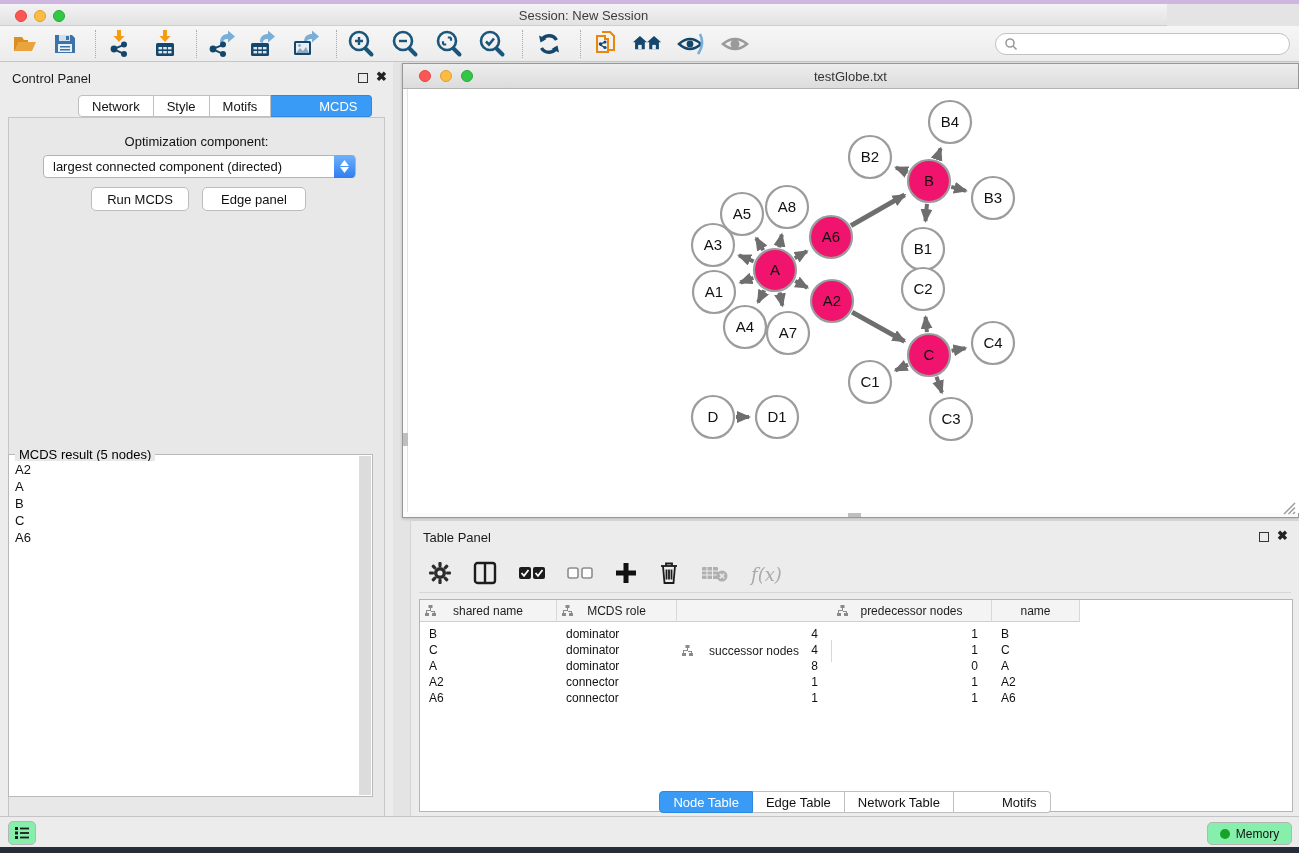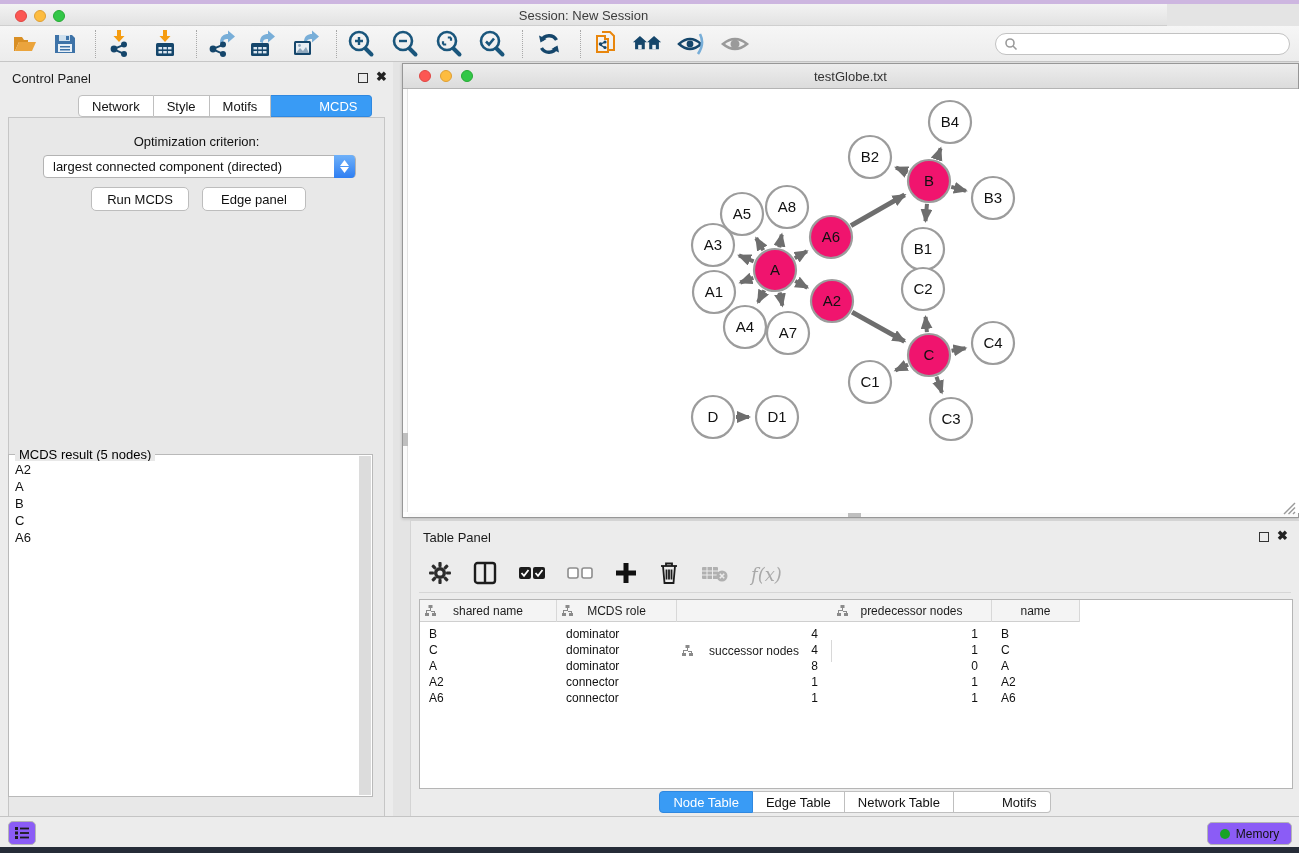--- a/index.html
+++ b/index.html
@@ -69,33 +69,33 @@
   .thumb-v { position:absolute; left:0; width:5px; height:13px; background:#bfbfbf; }
   .thumb-h { position:absolute; bottom:0; height:5px; width:13px; background:#bfbfbf; }
   .resize-grip { position:absolute; right:2px; bottom:2px; width:16px; height:16px; }
 
   
   .table-panel { position:absolute; left:410px; top:520px; width:889px; height:296px; background:#ececec;
                  border-left:1px solid #d4d4d4; border-top:1px solid #d4d4d4; }
   .tp-toolbar { position:absolute; left:8px; top:36px; right:8px; height:36px;
                 border-bottom:1px solid #d6d6d6; display:flex; align-items:center; gap:22px; padding-left:10px; }
   .fx-label { font-size:18px; color:#a9a9a9; font-family:"DejaVu Serif", serif; font-style:italic; }
-  .datatable { position:absolute; left:8px; top:78px; width:874px; height:190px; background:#fff;
+  .datatable { position:absolute; left:8px; top:78px; width:874px; height:213px; background:#fff;
                border:1px solid #b5b5b5; overflow:hidden; }
   .dt-header { position:absolute; left:0; top:0; height:22px; background:#f4f4f4; border-bottom:1px solid #cfcfcf; }
   .dt-hcell { position:absolute; top:0; height:22px; border-right:1px solid #d8d8d8; font-size:12px; color:#1c1c1c; }
   .dt-hcell .lbl { position:absolute; left:0; right:0; top:4px; text-align:center; }
   .dt-hcell .hicon { position:absolute; left:5px; top:5px; }
   .dt-cell { position:absolute; height:16px; font-size:12px; color:#111; line-height:16px; white-space:nowrap; }
   .tabs-bottom { position:absolute; left:0; right:0; top:270px; display:flex; justify-content:center; }
 
   
   .statusbar { position:absolute; left:0; top:816px; width:1299px; height:31px; background:#ececec;
                border-top:1px solid #c4c4c4; }
-  .sb-btn { position:absolute; background:#8b5cf6; border:1px solid #b5b5b5; border-radius:5px;
+  .sb-btn { position:absolute; background:#86efac; border:1px solid #b5b5b5; border-radius:5px;
             display:flex; align-items:center; justify-content:center;text-align:right; }
   .mem-dot { width:10px; height:10px; border-radius:50%; background:#18a327; margin-right:6px; }
   .mem-label { font-size:12px; color:#111; }
   .desktop-strip-bottom { position:absolute; left:0; top:847px; width:1299px; height:6px; background:#262c38; }
 </style>
 </head>
 <body>
 
 <div class="desktop-strip-top"></div>
 <div class="titlebar">
@@ -276,21 +276,21 @@
   <div class="panel-title">Control Panel</div>
   <span class="panel-float" style="left:358px;"></span>
   <span class="panel-close" style="left:376px;">✖</span>
   <div class="cp-content"></div>
   <div class="tabs-row" style="left:78px; top:33px; position:absolute;" id="ctrl-tabs">
       <div class="tab">Network</div>
       <div class="tab">Style</div>
       <div class="tab">Motifs</div>
       <div class="tab active">MCDS</div>
     </div>
-  <div class="opt-label">Optimization criterion:</div>
+  <div class="opt-label">Optimization component:</div>
   <div class="dropdown">
     <span>largest connected component (directed)</span>
     <span class="dd-step">
       <svg width="9" height="6" viewBox="0 0 9 6">
           <path d="M4.5 0 L9 6 H0z" fill="#fff"></path>
         </svg>
       <svg width="9" height="6" viewBox="0 0 9 6">
           <path d="M4.5 6 L0 0 H9z" fill="#fff"></path>
         </svg>
     </span>

